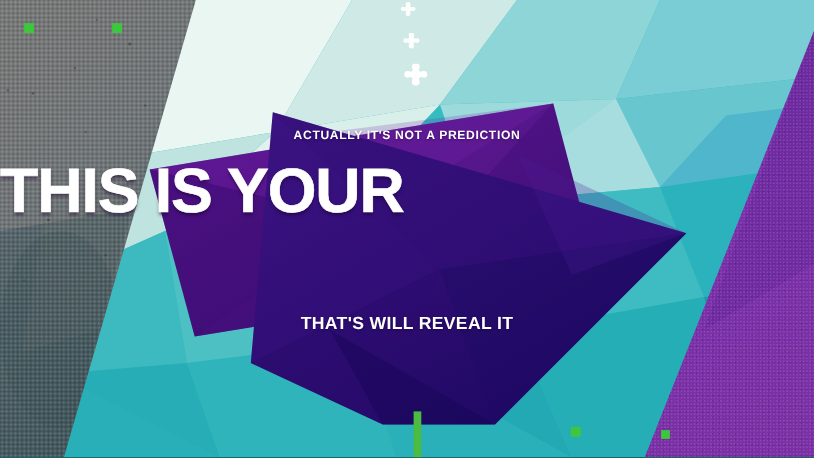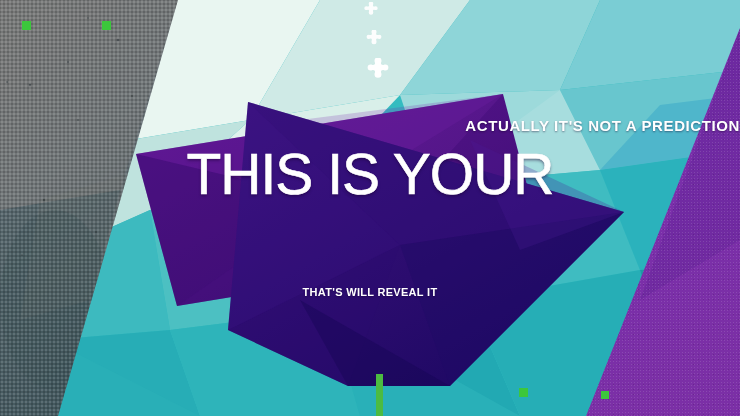--- a/index.html
+++ b/index.html
@@ -22,36 +22,36 @@
   .noise{
     background-image:
       radial-gradient(rgba(255,255,255,.12) 0.7px, transparent 0.8px),
       radial-gradient(rgba(0,0,0,.14) 0.7px, transparent 0.8px);
     background-size:3px 3px,5px 5px;
     background-position:0 0,1px 2px;
   }
   
   .textwrap{position:absolute;left:0;top:0;width:740px;height:416px;}
   .kicker{
-    position:absolute;left:0;top:117px;width:740px;text-align:right;
-    color:#ffffff;font-size:15px;font-weight:bold;letter-spacing:.6px;
+    position:absolute;left:0;top:117px;width:740px;text-align:center;
+    color:#ffffff;font-size:11px;font-weight:bold;letter-spacing:.6px;
     text-shadow:0 1px 2px rgba(20,0,40,.45);white-space:nowrap;
   }
   .headline{
-    position:absolute;left:0;top:148px;width:740px;text-align:center;
-    color:#ffffff;font-weight:normal;font-size:57px;line-height:.93;
+    position:absolute;left:0;top:148px;width:740px;
+    color:#ffffff;font-weight:bold;font-size:57px;line-height:.93;
     letter-spacing:-1px;
     text-shadow:0 2px 3px rgba(25,0,50,.5);
     -webkit-text-stroke:0.6px #fff;
   }
   .headline span{display:block;}
   .headline .l2{letter-spacing:-1.2px;}
   .tagline{
     position:absolute;left:0;top:286px;width:740px;text-align:center;
-    color:#ffffff;font-size:11px;font-weight:bold;letter-spacing:.3px;
+    color:#ffffff;font-size:16px;font-weight:bold;letter-spacing:.3px;
     text-shadow:0 1px 2px rgba(20,0,40,.45);white-space:nowrap;
   }
   
   .puzzle{position:absolute;}
   .puzzle svg{display:block;}
   
   .gsq{position:absolute;background:#3cc73c;}
   .gbar{position:absolute;background:#4cbb41;}
 </style>
 </head>

